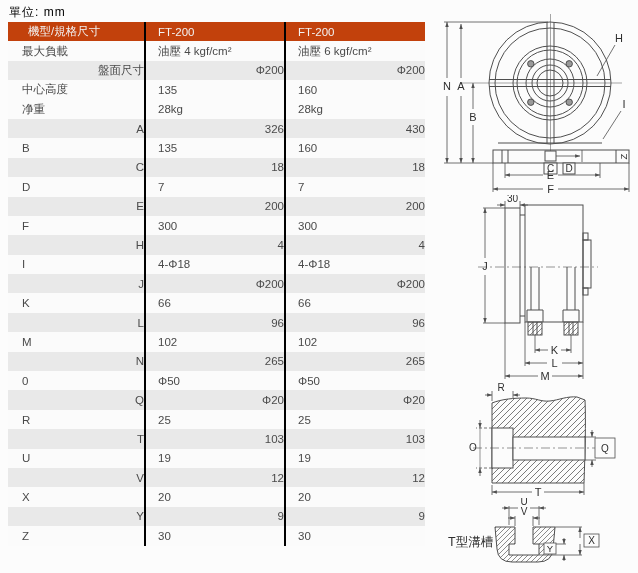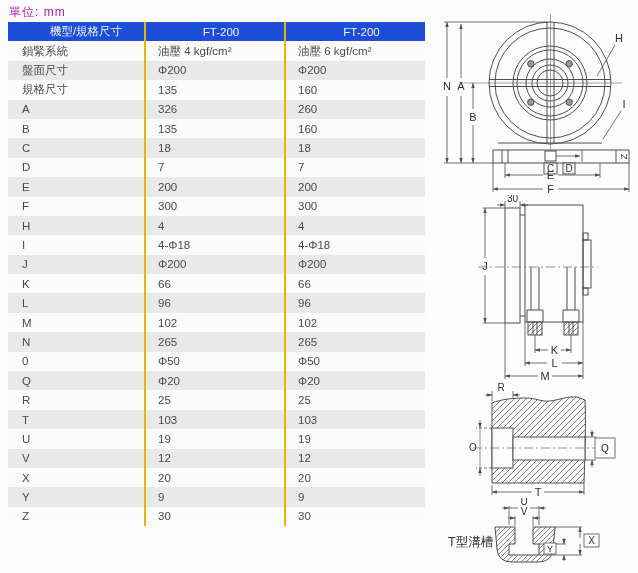--- a/index.html
+++ b/index.html
@@ -3,34 +3,34 @@
 <meta charset="utf-8">
 <style>
   * { margin:0; padding:0; box-sizing:border-box; }
   html,body { width:638px; height:573px; }
   body {
     position:relative; overflow:hidden;
     background:#fcfcfc;
     font-family:"Liberation Sans","DejaVu Sans",sans-serif;
     color:#4a4a4a;
   }
-  .unit-label{ position:absolute; left:9px; top:4px; font-size:12px; color:#a21caf; letter-spacing:1px; }
+  .unit-label{ position:absolute; left:9px; top:4px; font-size:12px; color:#000000; letter-spacing:1px; }
   table.spec{
     position:absolute; left:8px; top:22px; width:417px;
     border-collapse:collapse; table-layout:fixed; font-size:11.5px;
   }
   table.spec tr{ height:19.4px; }
   table.spec th{
-    background:#1d4ed8; color:#f2f2f2; font-weight:normal; text-align:center;
+    background:#c2410c; color:#f2f2f2; font-weight:normal; text-align:left;
     padding:0 0 0 20px; overflow:hidden; white-space:nowrap;
   }
   table.spec td{ padding:0 0 0 14px; overflow:hidden; white-space:nowrap; }
-  table.spec th + th, table.spec td + td{ border-left:2px solid #eab308; padding-left:12px; }
+  table.spec th + th, table.spec td + td{ border-left:2px solid #000000; padding-left:12px; }
   tr.row-white td{ background:#fbfbfb; }
-  tr.row-gray  td{ background:#e9e9e9; }
+  tr.row-gray  td{ background:#e9e9e9;text-align:right; }
   svg.draw{ position:absolute; }
   svg text{ fill:#2f2f2f; font-family:"Liberation Sans","DejaVu Sans",sans-serif; }
 </style>
 </head>
 <body>
 
 <div class="unit-label">單位: mm</div>
 
 <table class="spec">
   <colgroup>
@@ -40,38 +40,43 @@
     </colgroup>
   <thead>
     <tr>
       <th>機型/規格尺寸</th>
       <th>FT-200</th>
       <th>FT-200</th>
     </tr>
   </thead>
   <tbody>
       <tr class="row-white">
-        <td>鎖緊系統</td>
+        <td>最大負載</td>
         <td>油壓 4 kgf/cm²</td>
         <td>油壓 6 kgf/cm²</td>
       </tr>
       <tr class="row-gray">
         <td>盤面尺寸</td>
         <td>Φ200</td>
         <td>Φ200</td>
       </tr>
       <tr class="row-white">
-        <td>規格尺寸</td>
+        <td>中心高度</td>
         <td>135</td>
         <td>160</td>
       </tr>
+      <tr class="row-white">
+        <td>净重</td>
+        <td>28kg</td>
+        <td>28kg</td>
+      </tr>
       <tr class="row-gray">
         <td>A</td>
         <td>326</td>
-        <td>260</td>
+        <td>430</td>
       </tr>
       <tr class="row-white">
         <td>B</td>
         <td>135</td>
         <td>160</td>
       </tr>
       <tr class="row-gray">
         <td>C</td>
         <td>18</td>
         <td>18</td>

